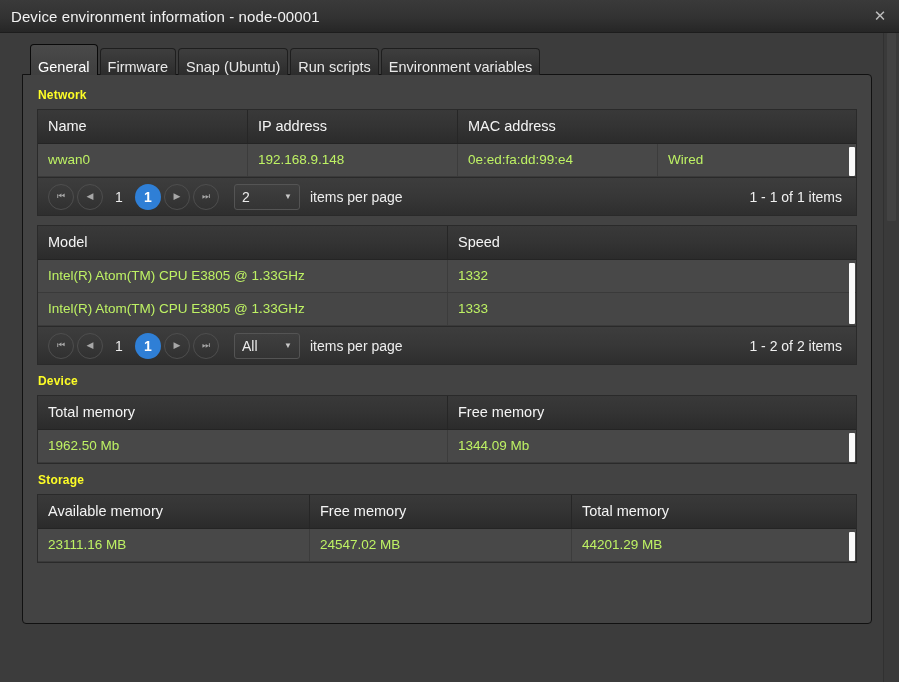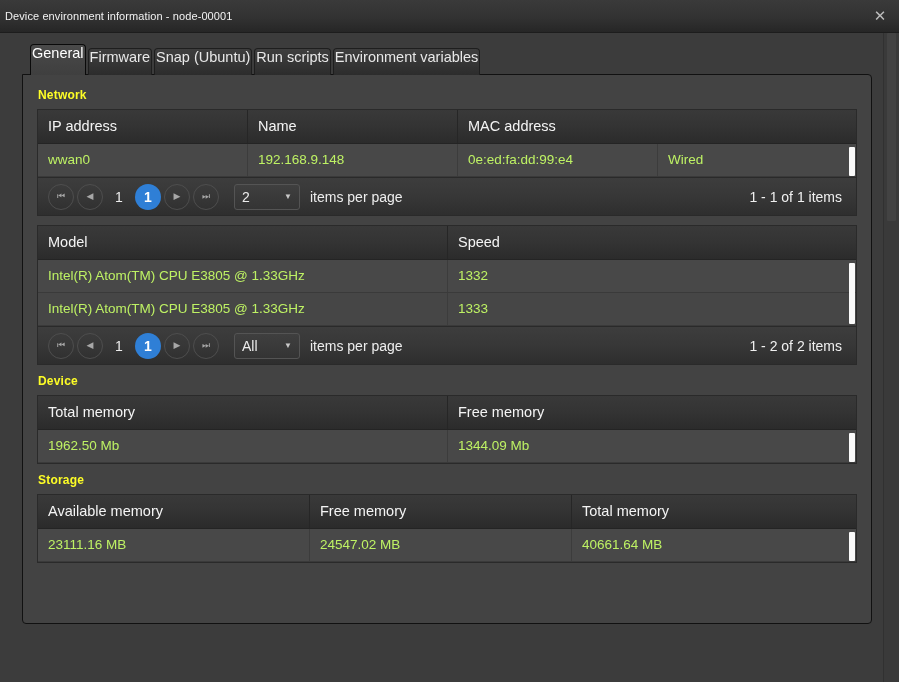--- a/index.html
+++ b/index.html
@@ -17,22 +17,22 @@
   .titlebar {
     height: 33px;
     background: linear-gradient(to bottom, #3a3a3a 0%, #323232 55%, #262626 100%);
     border-bottom: 1px solid #1d1d1d;
     display: flex;
     align-items: center;
     position: relative;
   }
   .titlebar-text {
     color: #f2f2f2;
-    font-size: 11px;
-    padding-left: 5px;
+    font-size: 15px;
+    padding-left: 11px;
     letter-spacing: .1px;
     white-space: nowrap;
   }
   .titlebar-close {
     position: absolute;
     right: 10px;
     top: 50%;
     transform: translateY(-50%);
     width: 18px;
     height: 18px;
@@ -75,23 +75,23 @@
   .tabs {
     display: flex;
     align-items: flex-end;
     height: 31px;
     position: relative;
     z-index: 2;
     padding-left: 8px;
   }
   .tab {
     height: 27px;
-    padding: 0 1px;
-    display: flex;
-    align-items: flex-start;
+    padding: 0 7px;
+    display: flex;
+    align-items: flex-end;
     color: #e8e8e8;
     font-size: 14.5px;
     background: linear-gradient(to bottom, #3e3e3e 0%, #363636 50%, #2c2c2c 100%);
     border: 1px solid #1e1e1e;
     border-bottom: none;
     border-radius: 4px 4px 0 0;
     margin-right: 2px;
     cursor: pointer;
     white-space: nowrap;
   }
@@ -277,22 +277,22 @@
       </div>
     </div>
 
     <div class="tab-content">
 
       <div class="section">
         <div class="section-title">Network</div>
 
         <div class="grid">
           <div class="grid-head">
+            <div class="cell" style="width:210px">Name</div>
             <div class="cell" style="width:210px">IP address</div>
-            <div class="cell" style="width:210px">Name</div>
             <div class="cell" style="width:200px">MAC address</div>
           </div>
           <div class="grid-row">
             <div class="cell" style="width:210px">wwan0</div>
             <div class="cell" style="width:210px">192.168.9.148</div>
             <div class="cell" style="width:200px">0e:ed:fa:dd:99:e4</div>
             <div class="cell" style="flex:1">Wired</div>
           </div>
           <div class="grid-scrollbar" style="top:37px;height:29px;"></div>
         </div>
@@ -368,21 +368,21 @@
 
         <div class="grid">
           <div class="grid-head">
             <div class="cell" style="width:272px">Available memory</div>
             <div class="cell" style="width:262px">Free memory</div>
             <div class="cell" style="flex:1">Total memory</div>
           </div>
           <div class="grid-row">
             <div class="cell" style="width:272px">23111.16 MB</div>
             <div class="cell" style="width:262px">24547.02 MB</div>
-            <div class="cell" style="flex:1">40661.64 MB</div>
+            <div class="cell" style="flex:1">44201.29 MB</div>
           </div>
           <div class="grid-scrollbar" style="top:37px;height:29px;"></div>
         </div>
       </div>
 
     </div>
   </div>
 </div>
 
 </body></html>

